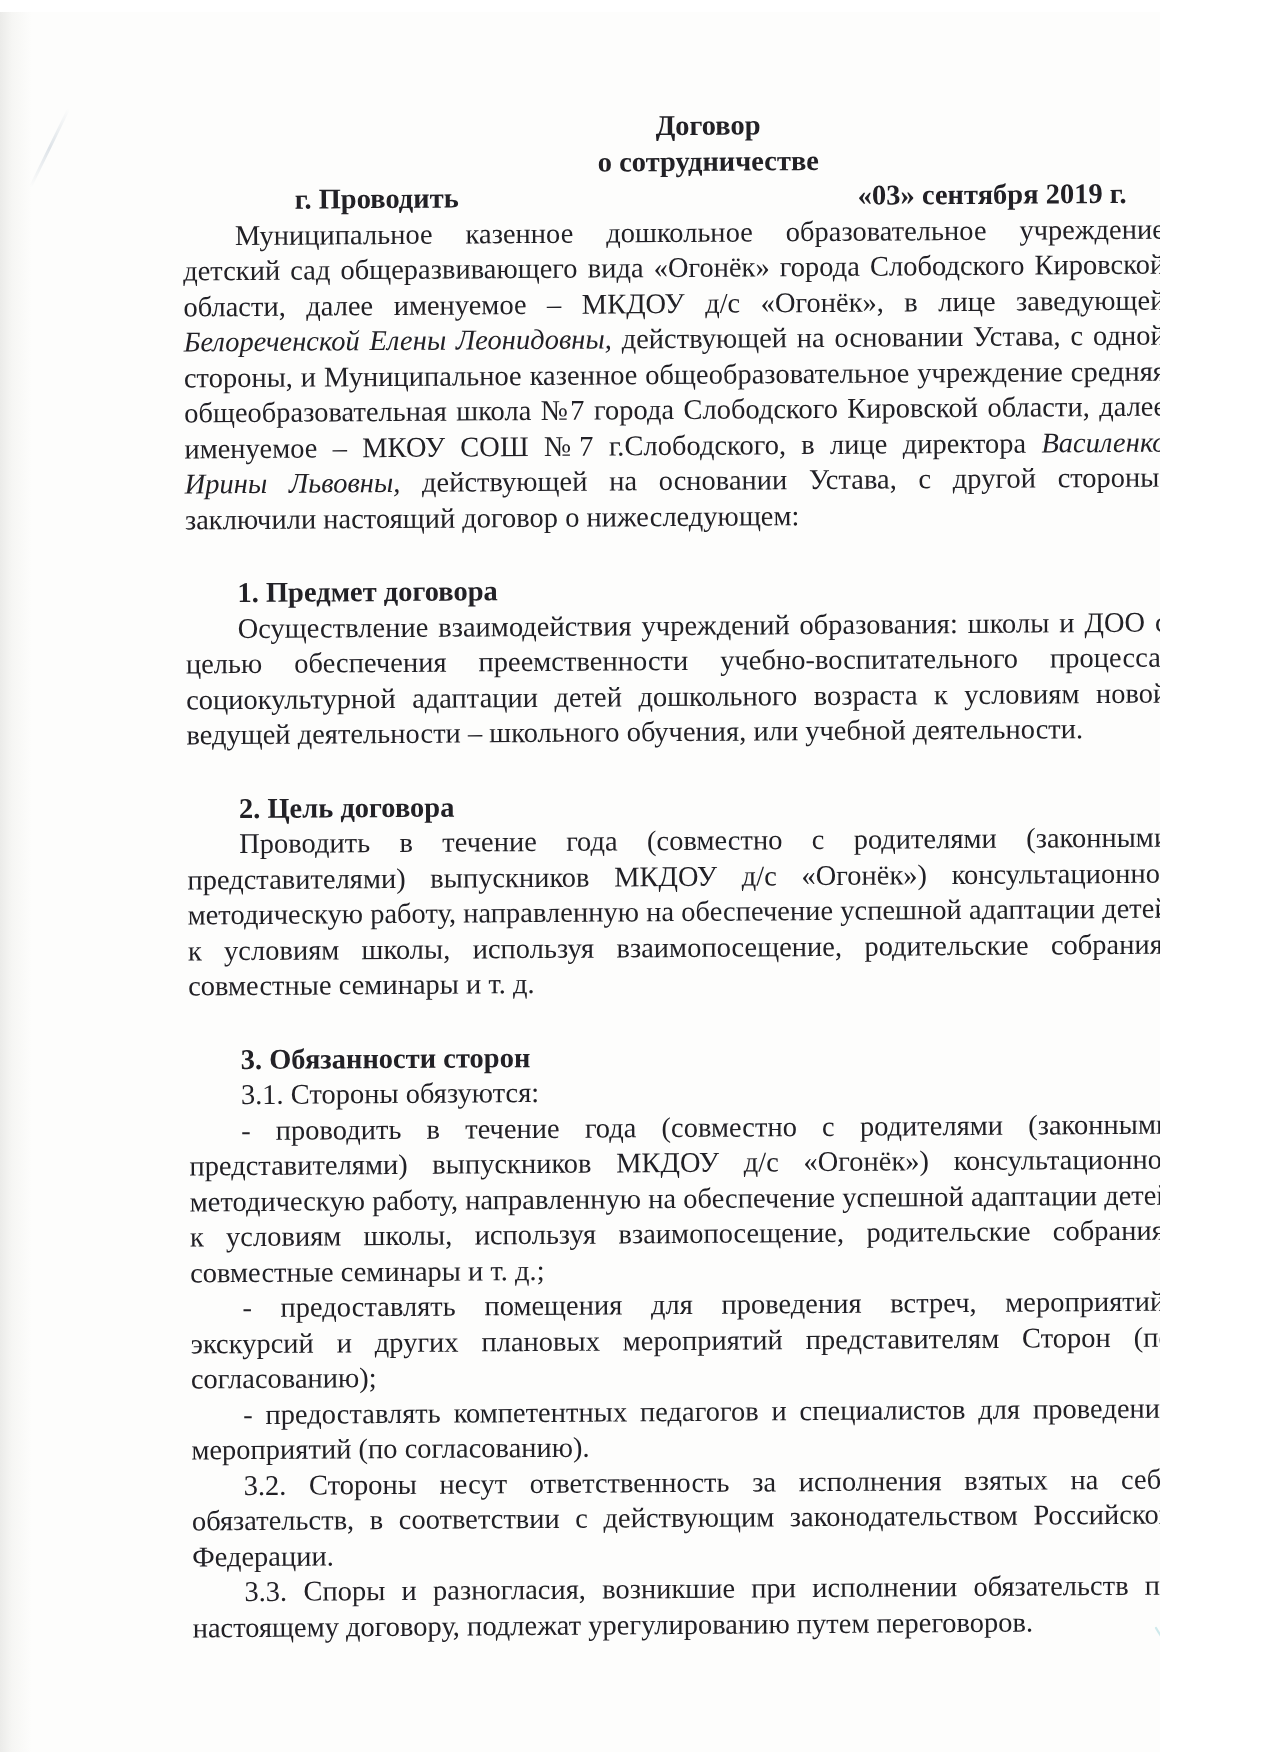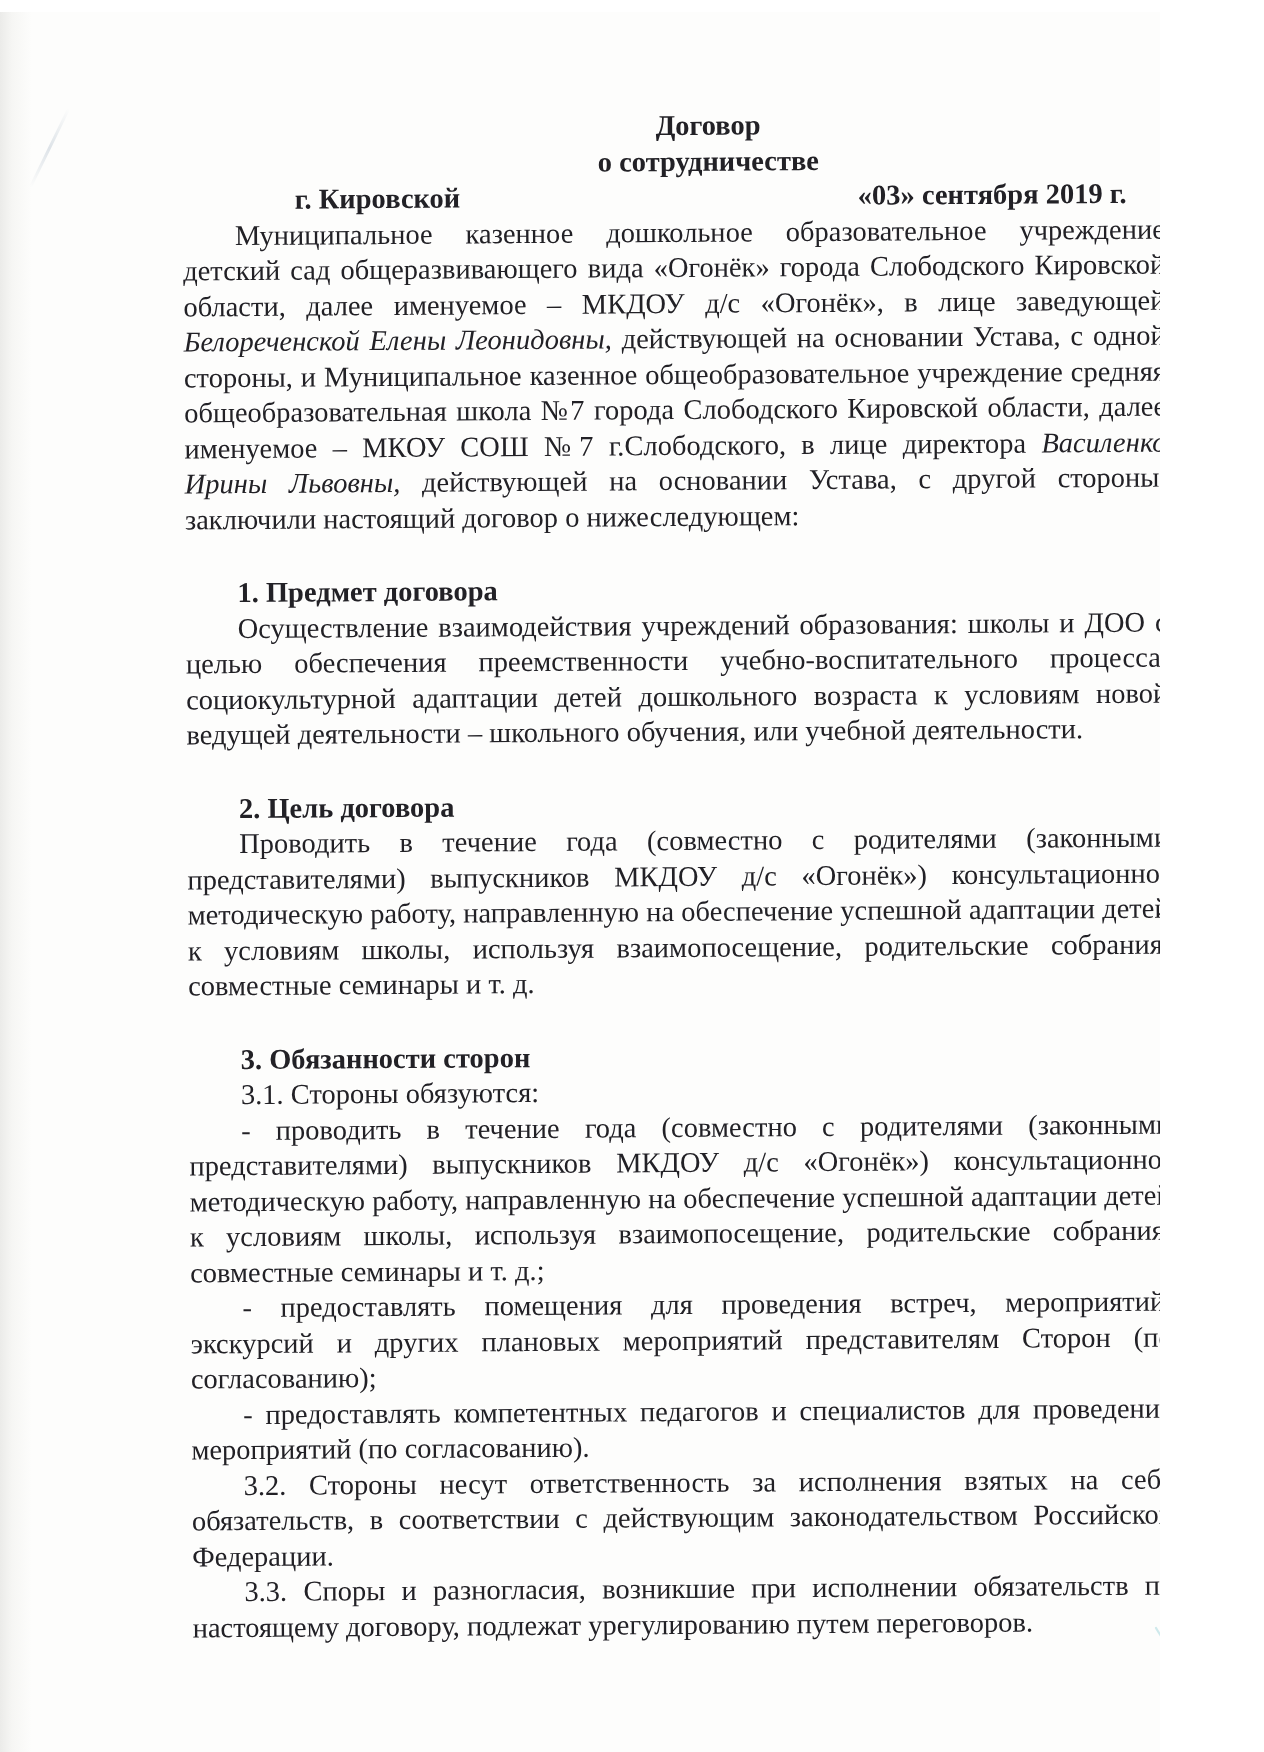--- a/index.html
+++ b/index.html
@@ -87,21 +87,21 @@
   <div class="scan-crease"></div>
 
   <div class="content">
 
     <div class="title-block">
       <div>Договор</div>
       <div>о сотрудничестве</div>
     </div>
 
     <div class="meta-row">
-      <span class="meta-place">г. Кировской</span>
+      <span class="meta-place">г. Проводить</span>
       <span class="meta-date">«03» сентября 2019 г.</span>
     </div>
 
     <p class="para preamble"><span>Муниципальное казенное дошкольное образовательное учреждение детский сад общеразвивающего вида «Огонёк» города Слободского Кировской области, далее именуемое – МКДОУ д/с «Огонёк», в лице заведующей </span><span class="italic">Белореченской Елены Леонидовны,</span><span> действующей на основании Устава, с одной стороны, и  Муниципальное казенное общеобразовательное учреждение средняя общеобразовательная школа №7 города Слободского Кировской области, далее именуемое – МКОУ СОШ №7 г.Слободского, в лице директора </span><span class="italic">Василенко Ирины Львовны,</span><span> действующей на основании Устава, с другой стороны, заключили настоящий договор о нижеследующем:</span></p>
 
     <div class="heading">1. Предмет договора</div>
     <p class="para">Осуществление взаимодействия учреждений образования: школы и ДОО с целью обеспечения преемственности учебно-воспитательного процесса, социокультурной адаптации детей дошкольного возраста к условиям новой ведущей деятельности – школьного обучения, или учебной деятельности.</p>
 
     <div class="heading">2. Цель договора</div>
     <p class="para">Проводить в течение года (совместно с родителями (законными представителями) выпускников МКДОУ д/с «Огонёк») консультационно-методическую работу, направленную на обеспечение успешной адаптации детей к условиям школы, используя взаимопосещение, родительские собрания, совместные семинары и т. д.</p>

